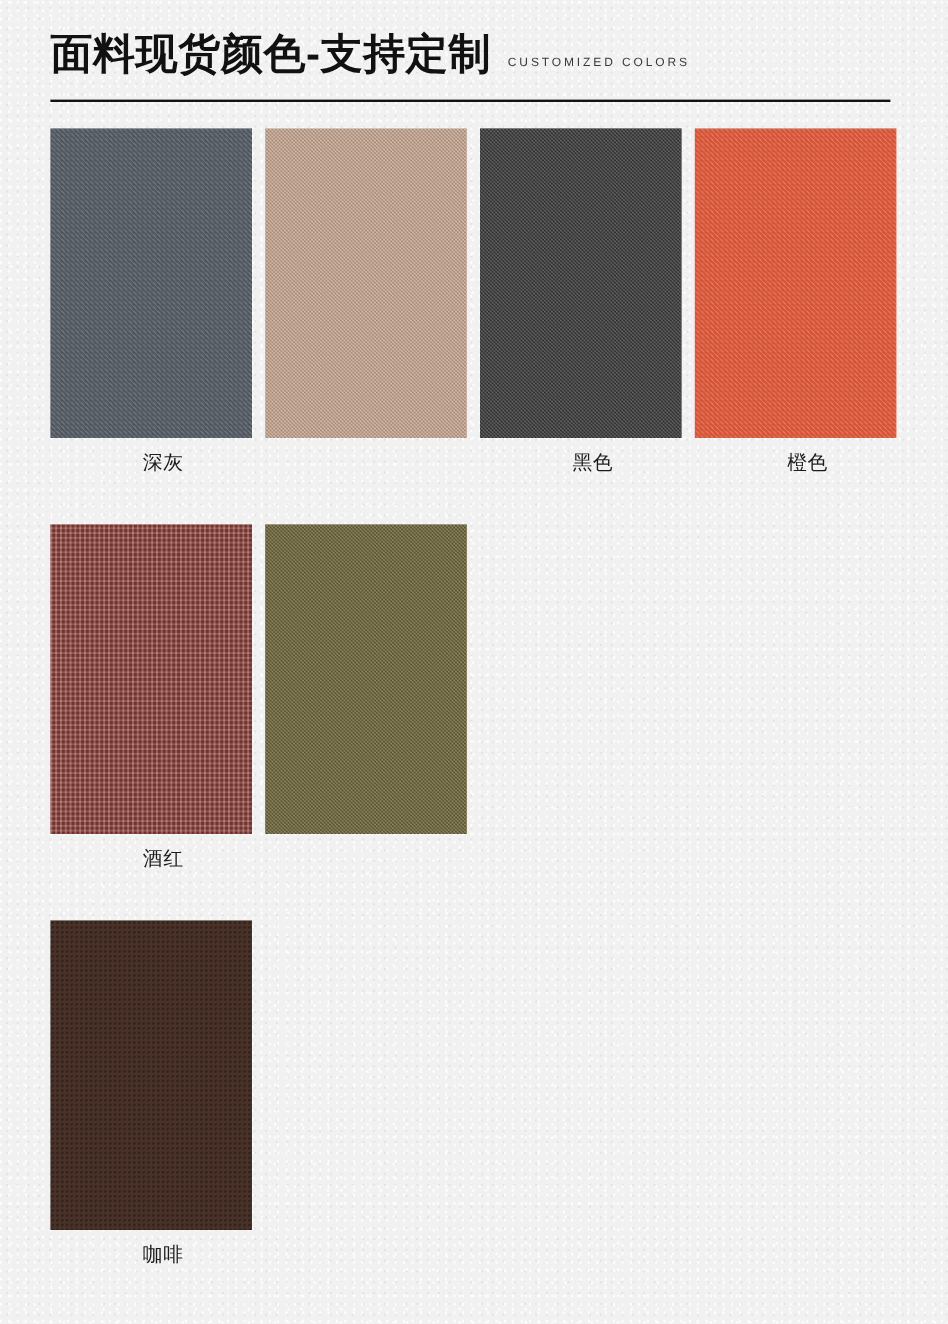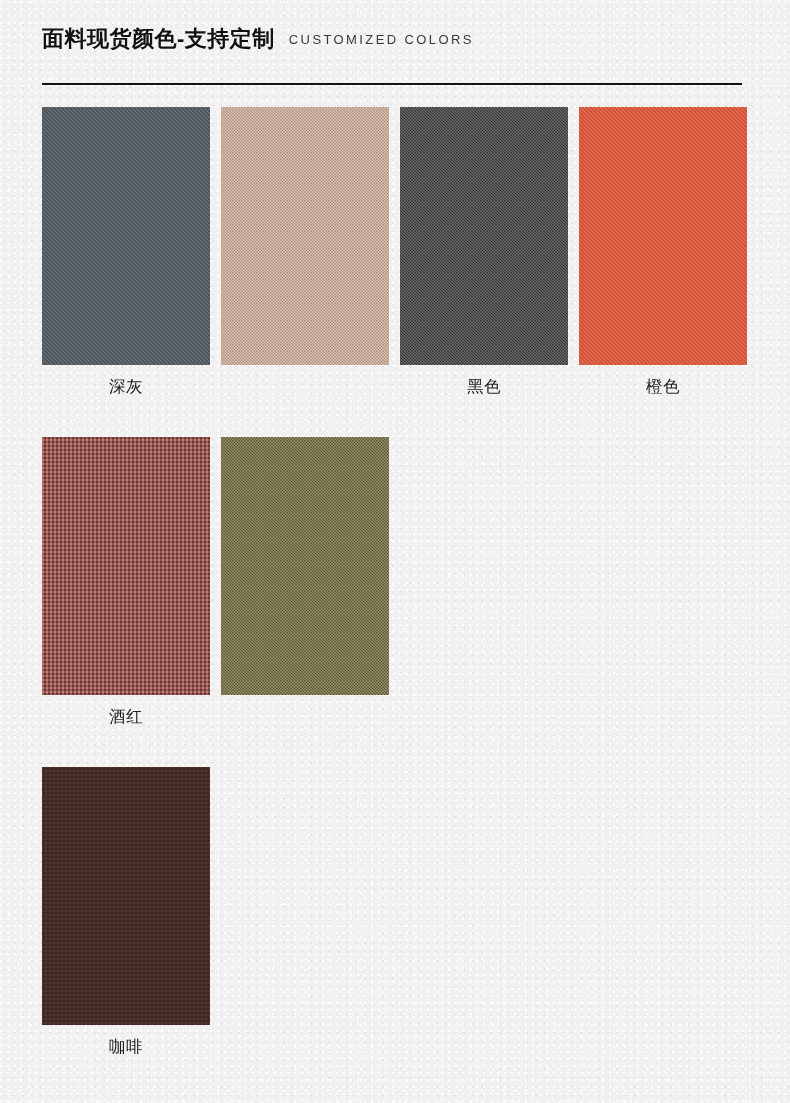--- a/index.html
+++ b/index.html
@@ -28,30 +28,30 @@
   }
 
   .header-row {
     display: flex;
     align-items: baseline;
     gap: 14px;
     height: 46px;
   }
 
   .title {
-    font-size: 22px;
+    font-size: 35px;
     font-weight: bold;
     letter-spacing: 0.5px;
     color: #111111;
     white-space: nowrap;
     line-height: 1;
   }
 
   .subtitle {
-    font-size: 13px;
+    font-size: 10px;
     font-weight: normal;
     letter-spacing: 2.4px;
     color: #3a3a3a;
     white-space: nowrap;
     line-height: 1;
     position: relative;
     top: -2px;
   }
 
   .divider {
@@ -66,21 +66,21 @@
     margin: 0;
     padding: 22px 0 0 42px;
     display: grid;
     grid-template-columns: repeat(4, 168px);
     column-gap: 11px;
     row-gap: 0;
     width: 758px;
   }
 
   .swatch-cell {
-    width: 168px;
+    width: 188px;
     margin-bottom: 4px;
   }
 
   .swatch {
     width: 168px;
     height: 258px;
     position: relative;
     overflow: hidden;
   }
 

